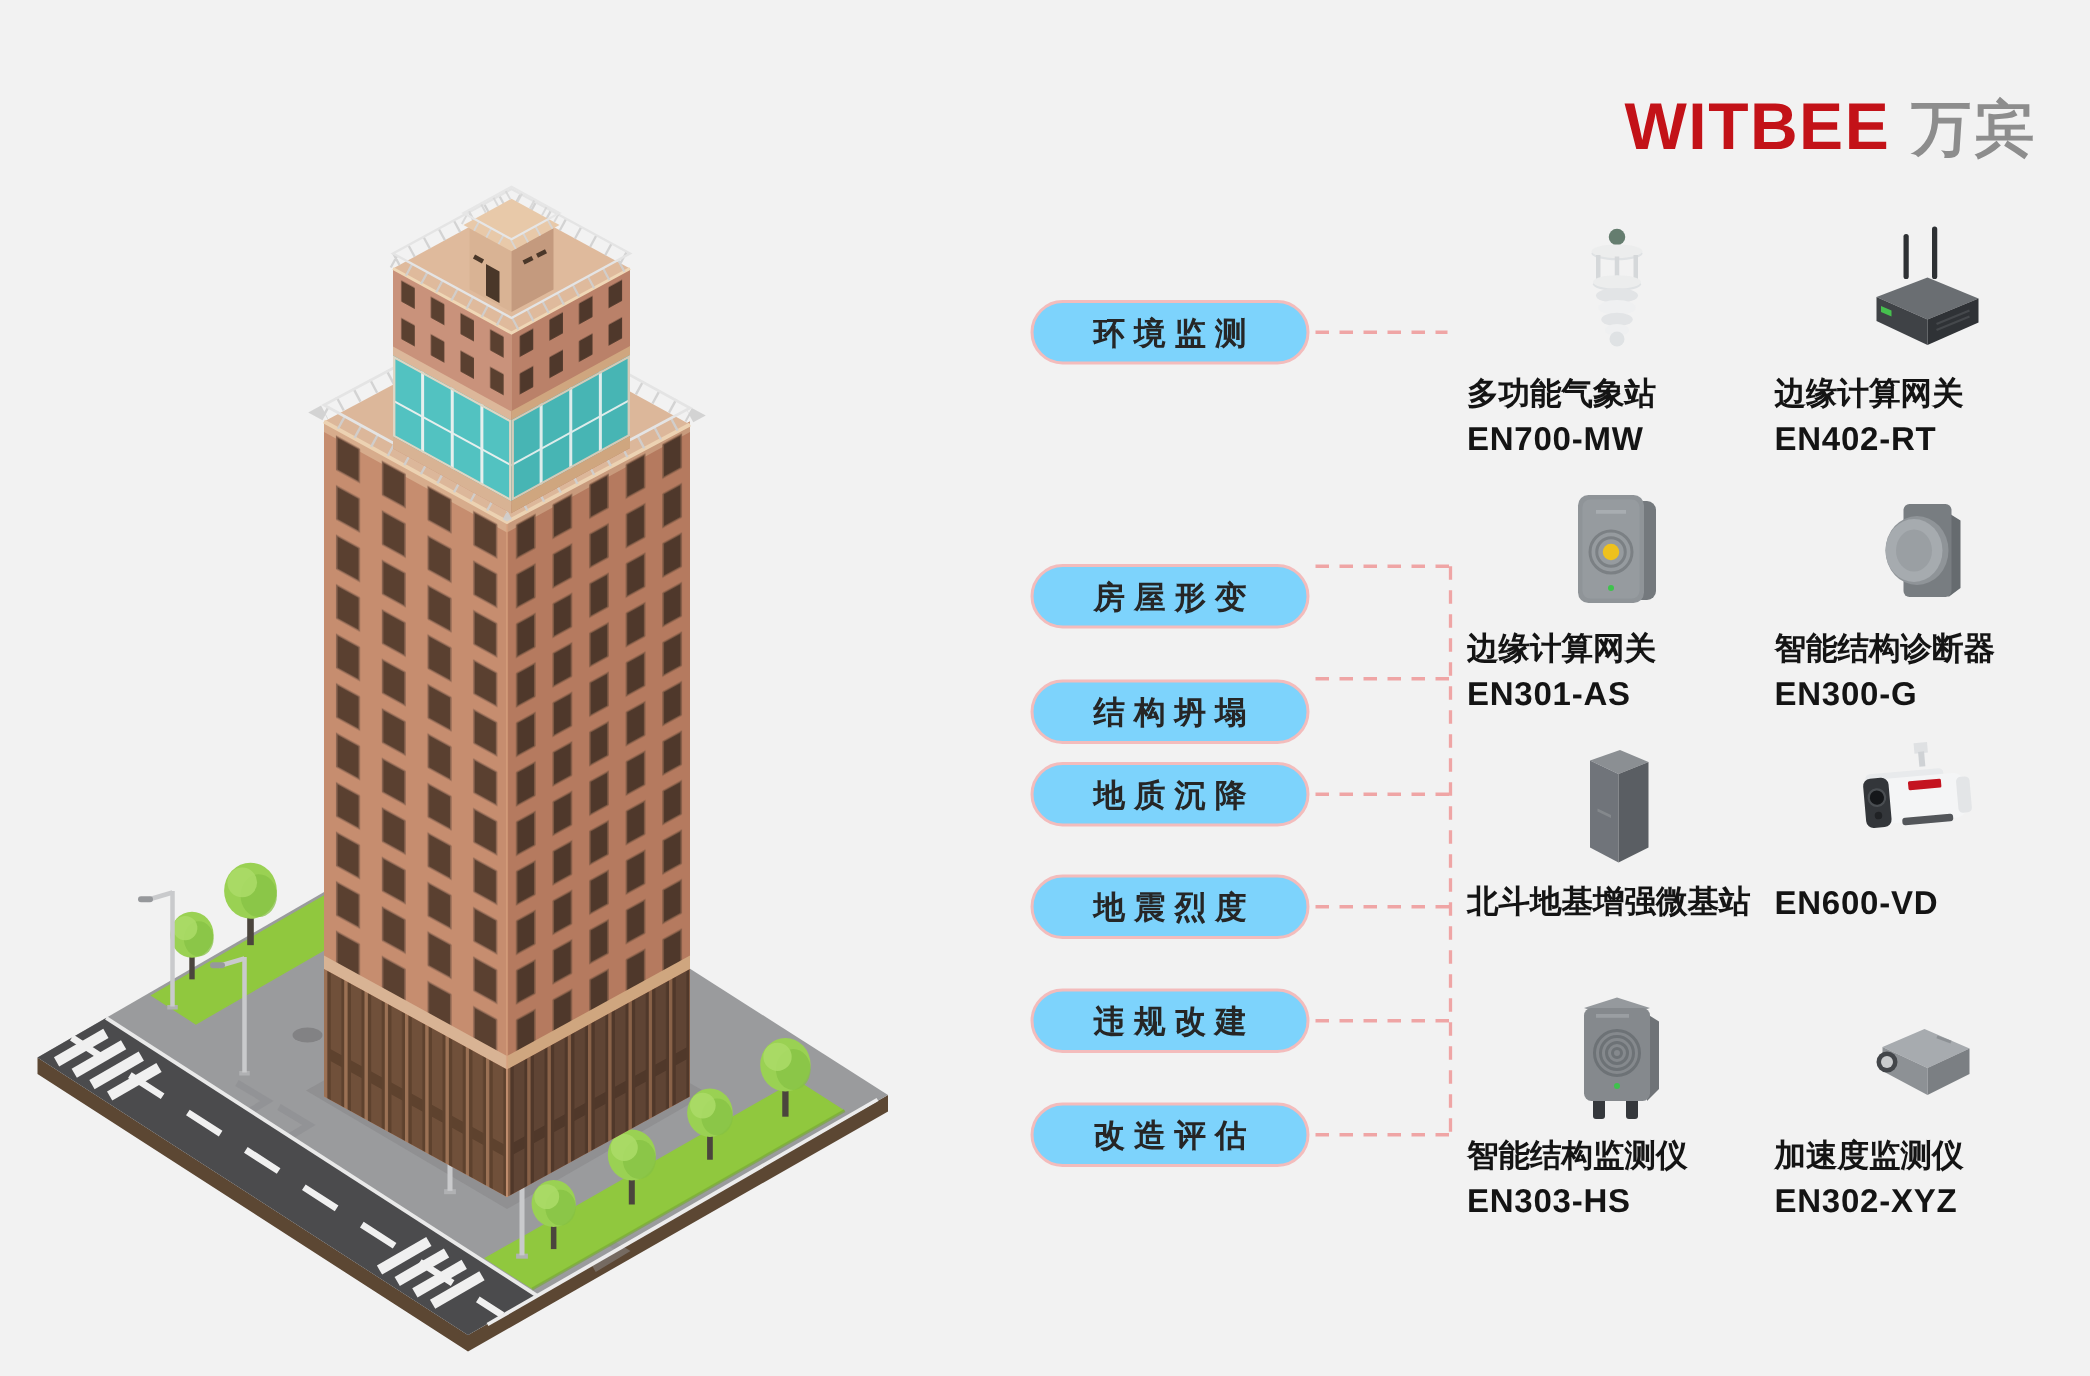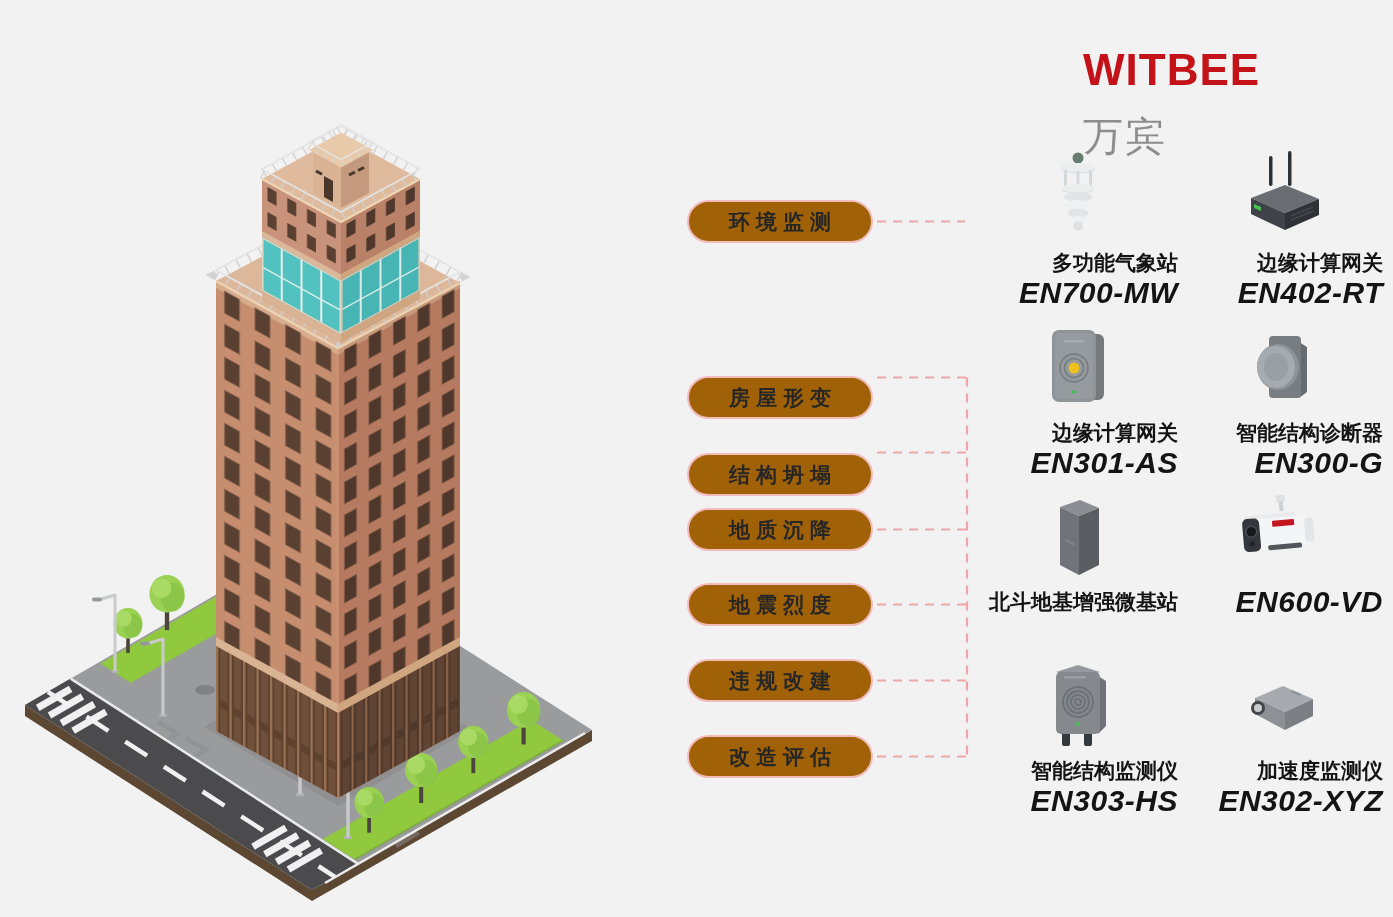--- a/index.html
+++ b/index.html
@@ -2,40 +2,40 @@
 <html><head>
 <meta charset="utf-8">
 <style>
   html,body{margin:0;padding:0;}
   body{
     width:1393px;height:917px;position:relative;overflow:hidden;
     background:#f2f2f2;
     font-family:"Liberation Sans", sans-serif;
   }
   
-  .brand{position:absolute;left:1083px;top:45px;display:flex;align-items:baseline;gap:14px;flex-direction:column;}
+  .brand{position:absolute;left:1083px;top:58px;display:flex;align-items:baseline;gap:14px;}
   .brand-en{font-size:44px;font-weight:800;letter-spacing:1px;color:#c31218;}
-  .brand-cn{font-size:40px;font-weight:400;color:#8d8d8d;letter-spacing:2px;}
+  .brand-cn{font-size:40px;font-weight:700;color:#8d8d8d;letter-spacing:2px;}
   
   .scene{position:absolute;left:0;top:0;width:650px;height:917px;}
   
   .pill{
     position:absolute;left:687px;width:186px;height:43px;
-    background:#a16207;border:2px solid #f3bcbc;border-radius:23px;
+    background:#7dd3fc;border:2px solid #f3bcbc;border-radius:23px;
     display:flex;align-items:center;justify-content:center;
     font-size:21px;font-weight:700;color:#262626;
     letter-spacing:6px;text-indent:6px;box-sizing:border-box;
   }
   
   .connectors{position:absolute;left:0;top:0;width:1393px;height:917px;pointer-events:none;}
   
-  .card{position:absolute;width:200px;text-align:right;}
+  .card{position:absolute;width:200px;text-align:left;}
   .card .icon-box{height:106px;display:flex;align-items:flex-end;justify-content:center;}
   .card .p-name{font-size:21px;line-height:30px;font-weight:700;color:#141414;}
-  .card .p-model{font-size:30px;line-height:30px;font-weight:700;color:#141414;letter-spacing:.5px;font-style:italic;}
+  .card .p-model{font-size:22px;line-height:30px;font-weight:700;color:#141414;letter-spacing:.5px;}
 </style>
 </head>
 <body>
 
 <svg class="scene" viewBox="0 0 650 917" xmlns="http://www.w3.org/2000/svg">
   <defs>
     <pattern id="winL" width="30.5" height="33" patternUnits="userSpaceOnUse">
       <rect x="8" y="5" width="16" height="23" fill="#8a6450"></rect>
       <rect x="9" y="6" width="14" height="21" fill="#5a4030"></rect>
     </pattern>

